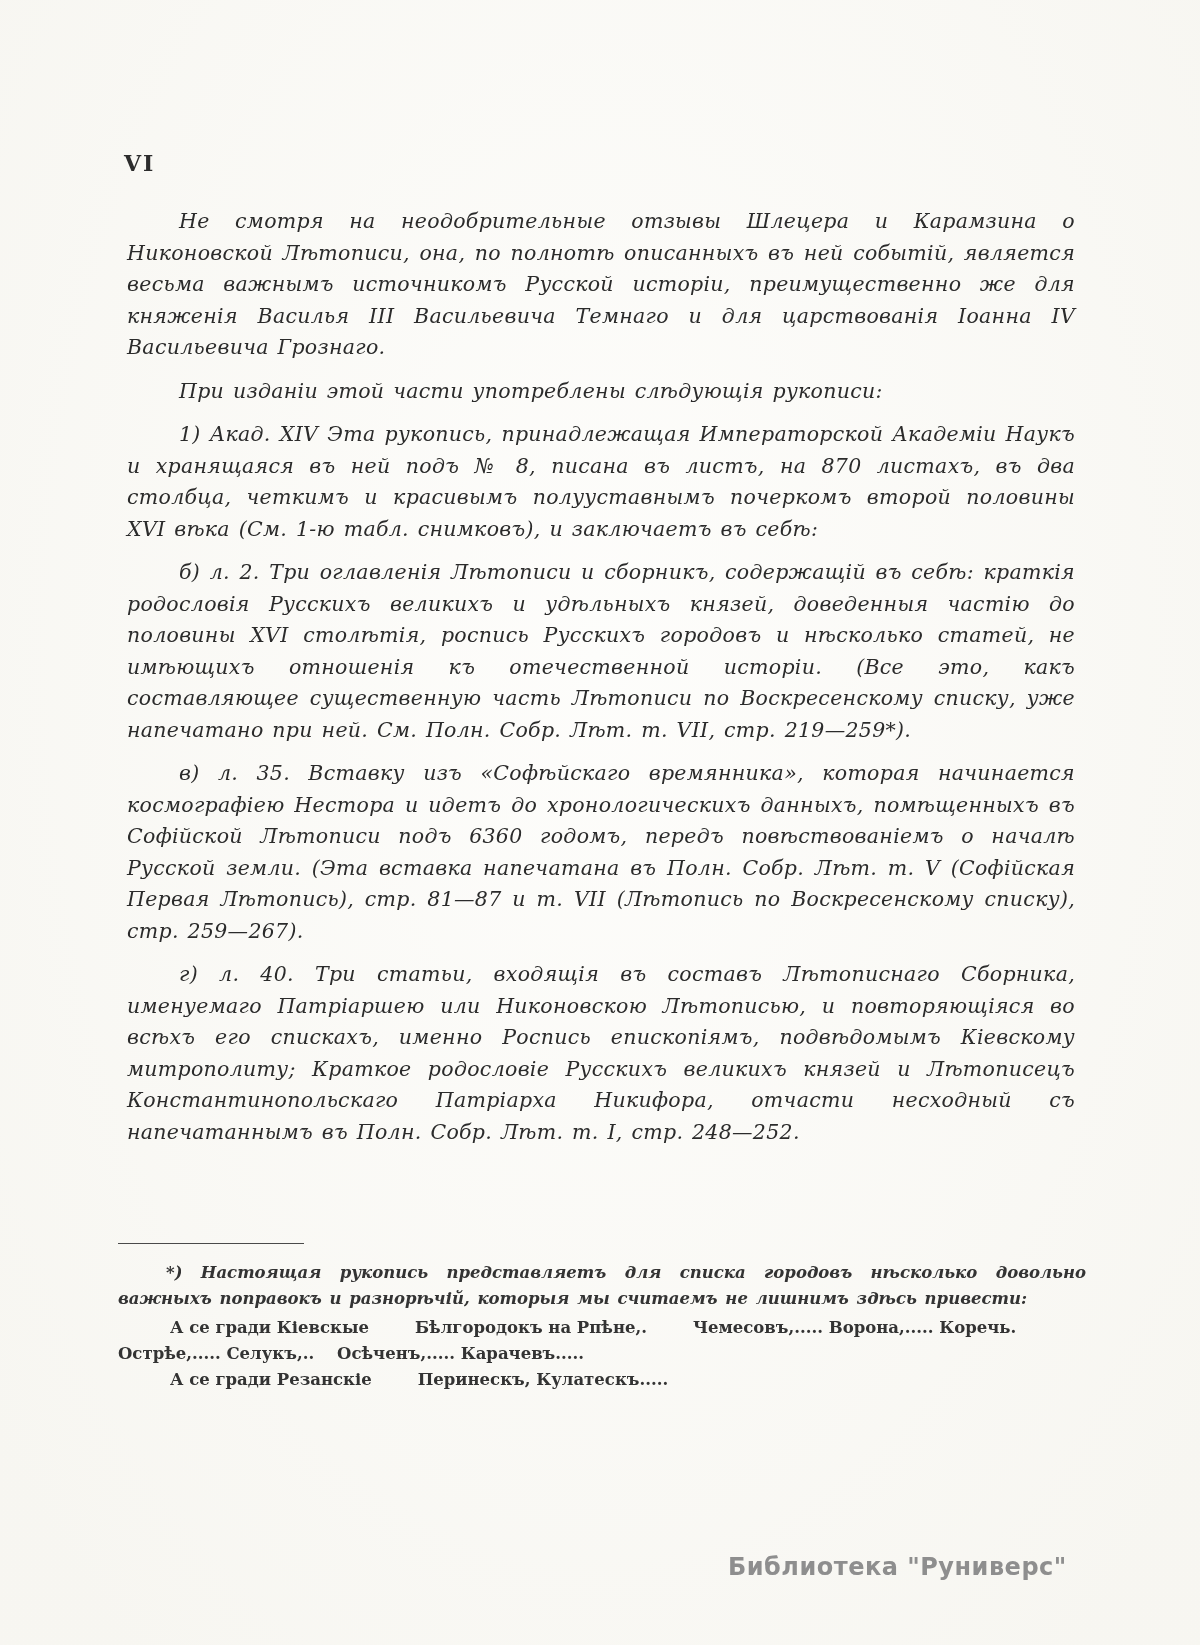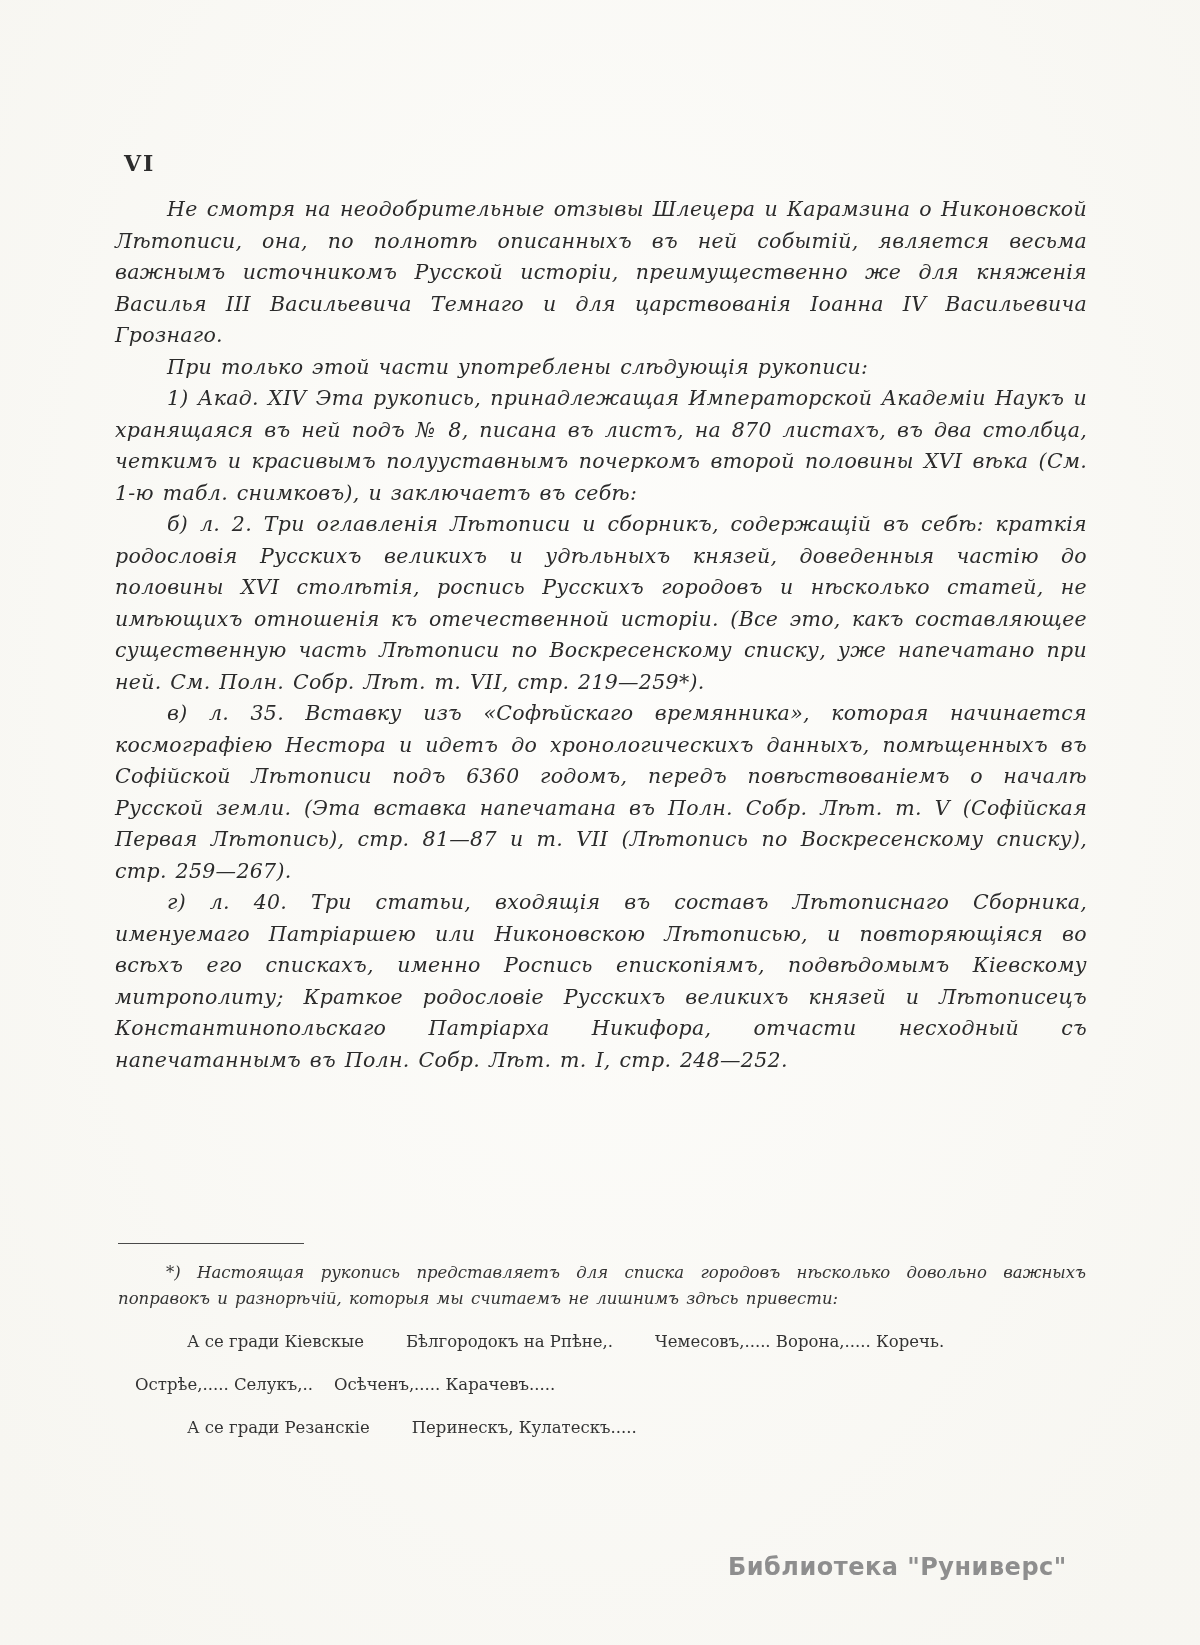--- a/index.html
+++ b/index.html
@@ -37,51 +37,52 @@
     width: 972px;
     font-style: italic;
     font-size: 20.5px;
     line-height: 31.5px;
     text-align: justify;
     letter-spacing: 0.3px;
     word-spacing: 2px;
     color: #2b2b2b;
   }
   .body-text p {
-    margin: 0;
+    margin: 12px;
     text-indent: 52px;
   }
   .footnote-rule {
     position: absolute;
     left: 118px;
     top: 1243px;
     width: 186px;
     height: 0;
     border-top: 1.5px solid #4a4a4a;
   }
   .footnote {
     position: absolute;
     left: 118px;
     top: 1260px;
     width: 968px;
     font-size: 16.5px;
     line-height: 26px;
     color: #333;
+    font-weight: bold;
   }
   .fn-intro {
     font-style: italic;
     text-indent: 48px;
     text-align: justify;
     margin: 0 0 3px 0;
     word-spacing: 2px;
   }
   .fn-line {
     font-style: normal;
     white-space: pre-wrap;
-    margin: 17px;
+    margin: 0;
   }
   .fn-line.indent { padding-left: 52px; }
   .watermark {
     position: absolute;
     left: 728px;
     top: 1553px;
     font-family: "DejaVu Sans", sans-serif;
     font-weight: bold;
     font-size: 24px;
     color: #8e8e8e;
@@ -90,21 +91,21 @@
 </style>
 </head>
 <body>
 
 <div class="scan-page">
 
   <div class="page-number">VI</div>
 
   <div class="body-text">
     <p>Не смотря на неодобрительные отзывы Шлецера и Карамзина о Никоновской Лѣтописи, она, по полнотѣ описанныхъ въ ней событій, является весьма важнымъ источникомъ Русской исторіи, преимущественно же для княженія Василья III Васильевича Темнаго и для царствованія Іоанна IV Васильевича Грознаго.</p>
-    <p>При только этой части употреблены слѣдующія рукописи:</p>
+    <p>При изданіи этой части употреблены слѣдующія рукописи:</p>
     <p>1) Акад. XIV Эта рукопись, принадлежащая Императорской Академіи Наукъ и хранящаяся въ ней подъ № 8, писана въ листъ, на 870 листахъ, въ два столбца, четкимъ и красивымъ полууставнымъ почеркомъ второй половины XVI вѣка (См. 1-ю табл. снимковъ), и заключаетъ въ себѣ:</p>
     <p>б) л. 2. Три оглавленія Лѣтописи и сборникъ, содержащій въ себѣ: краткія родословія Русскихъ великихъ и удѣльныхъ князей, доведенныя частію до половины XVI столѣтія, роспись Русскихъ городовъ и нѣсколько статей, не имѣющихъ отношенія къ отечественной исторіи. (Все это, какъ составляющее существенную часть Лѣтописи по Воскресенскому списку, уже напечатано при ней. См. Полн. Собр. Лѣт. т. VII, стр. 219—259*).</p>
     <p>в) л. 35. Вставку изъ «Софѣйскаго времянника», которая начинается космографіею Нестора и идетъ до хронологическихъ данныхъ, помѣщенныхъ въ Софійской Лѣтописи подъ 6360 годомъ, передъ повѣствованіемъ о началѣ Русской земли. (Эта вставка напечатана въ Полн. Собр. Лѣт. т. V (Софійская Первая Лѣтопись), стр. 81—87 и т. VII (Лѣтопись по Воскресенскому списку), стр. 259—267).</p>
     <p>г) л. 40. Три статьи, входящія въ составъ Лѣтописнаго Сборника, именуемаго Патріаршею или Никоновскою Лѣтописью, и повторяющіяся во всѣхъ его спискахъ, именно  Роспись епископіямъ, подвѣдомымъ Кіевскому митрополиту; Краткое родословіе Русскихъ великихъ князей и Лѣтописецъ Константинопольскаго Патріарха Никифора, отчасти несходный съ напечатаннымъ въ Полн. Собр. Лѣт. т. I, стр. 248—252.</p>
   </div>
 
   <div class="footnote-rule"></div>
 
   <div class="footnote">
     <p class="fn-intro">*) Настоящая рукопись представляетъ для списка городовъ нѣсколько довольно важныхъ поправокъ и разнорѣчій, которыя мы считаемъ не лишнимъ здѣсь привести:</p>

